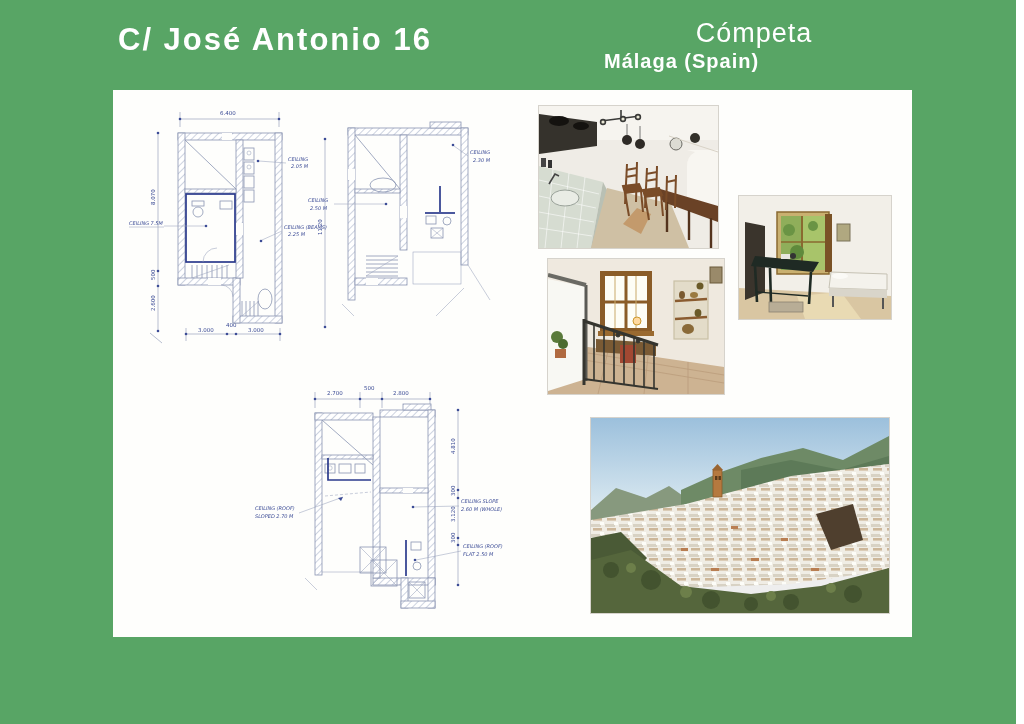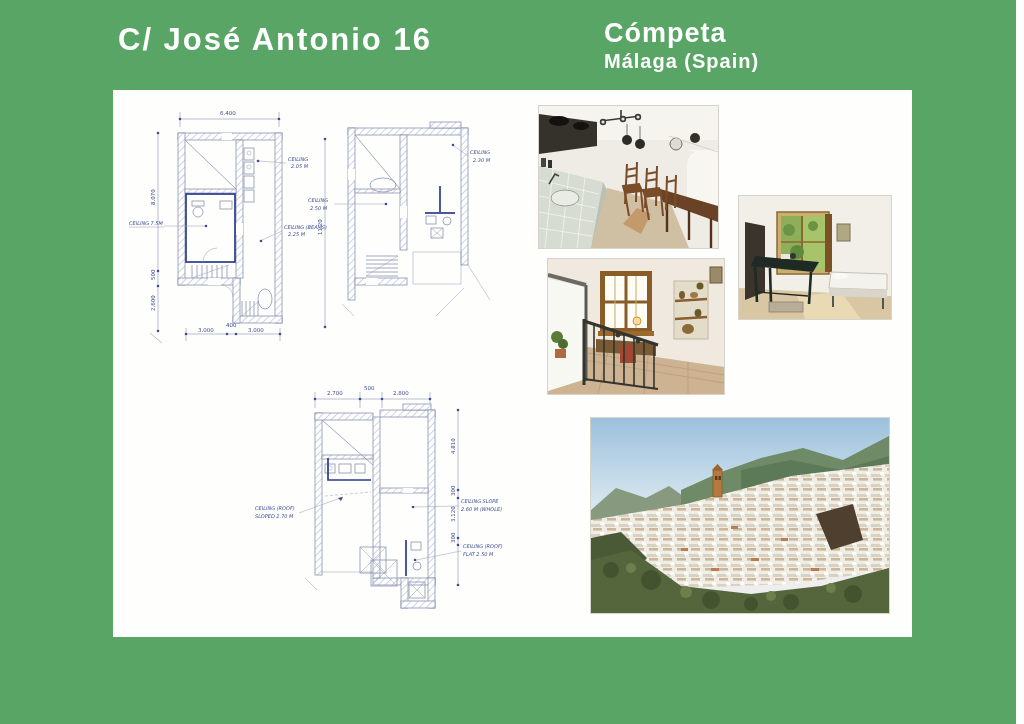--- a/index.html
+++ b/index.html
@@ -1,21 +1,21 @@
 <!DOCTYPE html>
 <html><head>
 <meta charset="utf-8">
 <style>
   html,body{margin:0;padding:0;}
   body{width:1024px;height:724px;font-family:"Liberation Sans",sans-serif;overflow:hidden;}
   .canvas{position:absolute;left:0;top:0;width:1016px;height:724px;background:#58a565;}
   .hdr-title{position:absolute;left:118px;top:22px;font-size:31px;font-weight:700;
     letter-spacing:2px;color:#ffffff;font-family:"Liberation Sans",sans-serif;}
-  .hdr-town{position:absolute;right:112px;top:18px;width:300px;text-align:left;
-    font-size:27px;font-weight:700;letter-spacing:1px;color:#ffffff;}
+  .hdr-town{position:absolute;right:112px;top:18px;width:300px;text-align:center;
+    font-size:27px;font-weight:400;letter-spacing:1px;color:#ffffff;}
   .hdr-region{position:absolute;right:112px;top:50px;width:300px;text-align:left;
     font-size:20px;font-weight:700;letter-spacing:1px;color:#ffffff;}
   .paper{position:absolute;left:113px;top:90px;width:799px;height:547px;background:#fefefc;}
   .plan{position:absolute;}
   .photo{position:absolute;border:1px solid #d6d3cc;box-sizing:content-box;background:#eee;}
   .photo svg{display:block;}
   
   .ink{stroke:#8a95b2;fill:none;stroke-width:.8;}
   .thin{stroke:#9aa3bd;fill:none;stroke-width:.55;}
   .wall1{fill:url(#hp1);stroke:#8a95b2;stroke-width:.8;}

